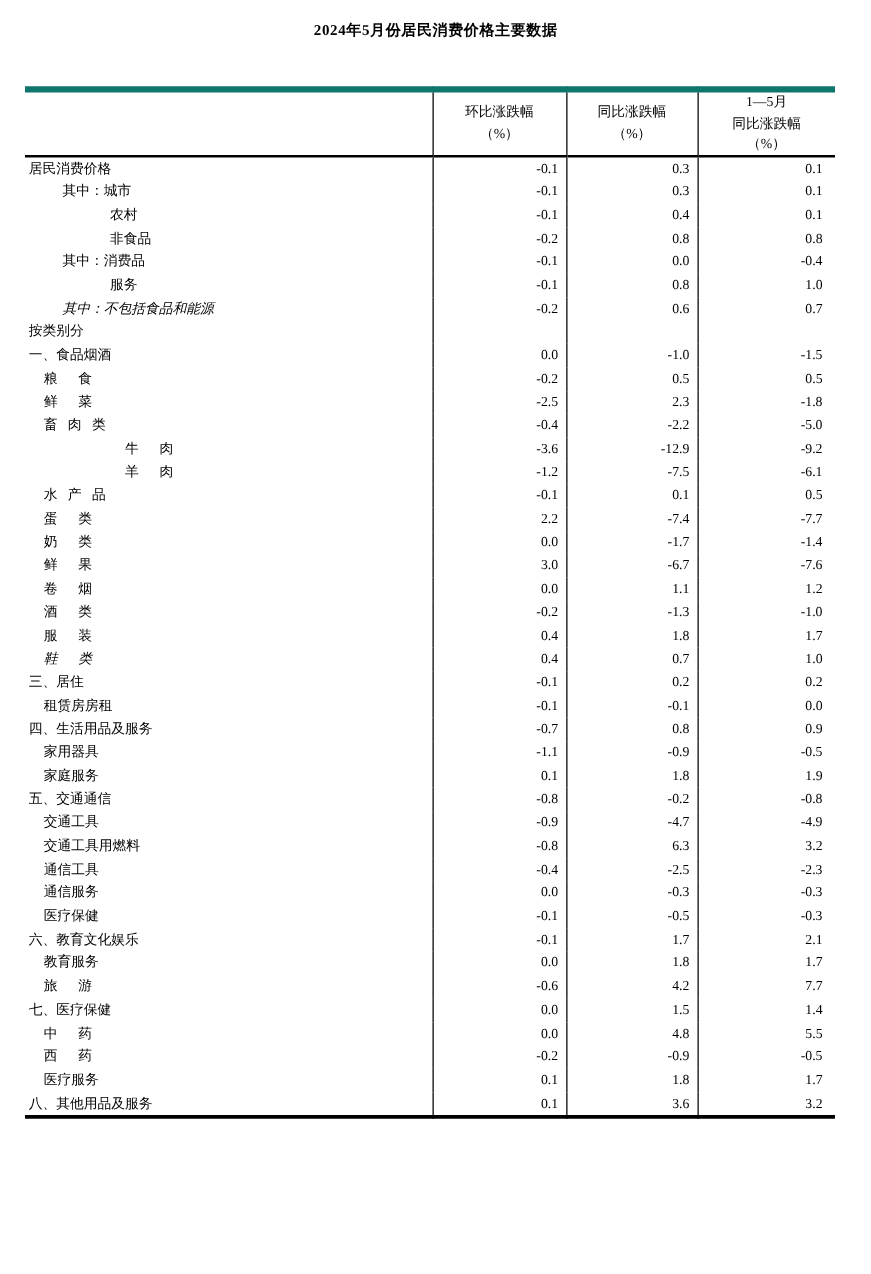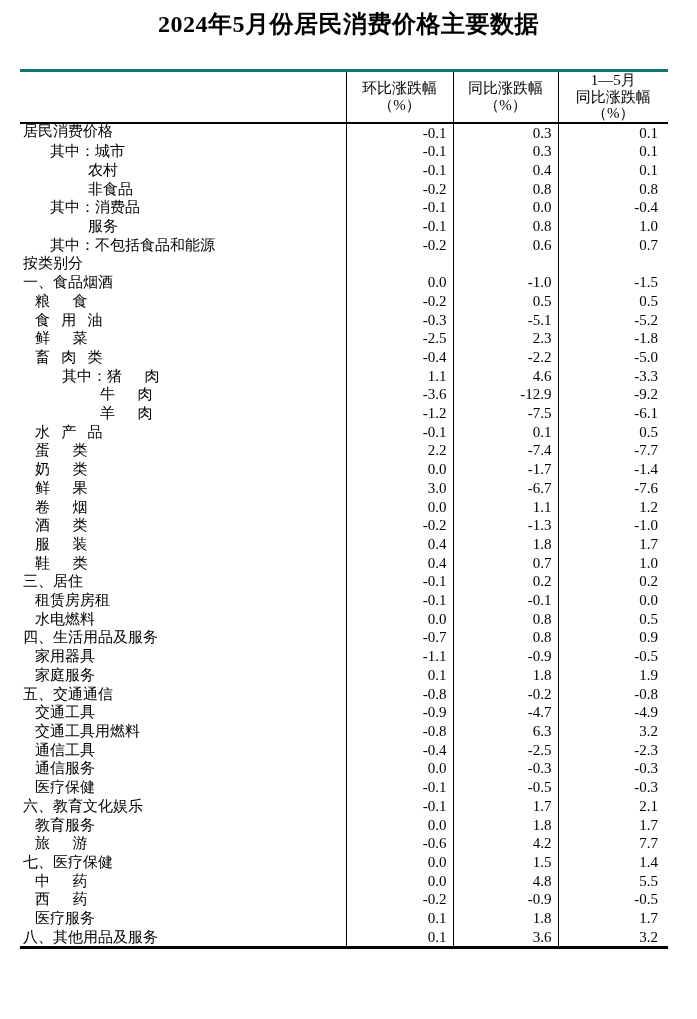--- a/index.html
+++ b/index.html
@@ -12,34 +12,34 @@
     width: 697px;
     height: 1019px;
     background: #ffffff;
     font-family: "Liberation Serif", "DejaVu Serif", serif;
     color: #000000;
     overflow: hidden;
   }
   .title {
     padding-top: 11px;
     text-align: center;
-    font-size: 24px;
+    font-size: 12px;
     font-weight: bold;
     line-height: 26px;
     letter-spacing: 0.5px;
   }
   table.cpi {
     border-collapse: collapse;
     table-layout: fixed;
     width: 648px;
     margin-left: 20px;
     margin-top: 32px;
-    border-top: 3px solid #0f766e;
+    border-top: 5px solid #0f766e;
     border-bottom: 3px solid #000000;
-    font-size: 15px;
+    font-size: 11px;
   }
   table.cpi col.c1 { width: 326px; }
   table.cpi col.c2 { width: 107px; }
   table.cpi col.c3 { width: 105px; }
   table.cpi col.c4 { width: 110px; }
 
   table.cpi th {
     font-weight: normal;
     text-align: center;
     vertical-align: middle;
@@ -100,21 +100,21 @@
           </th>
           <th>
             <div class="hline">1—5月</div>
             <div class="hline">同比涨跌幅</div>
             <div class="hline">（%）</div>
           </th>
         </tr>
     </thead>
     <tbody>
         <tr>
-          <td class="lbl" style="padding-left: 3px; font-family: Liberation Mono, monospace;">居民消费价格</td>
+          <td class="lbl" style="padding-left: 3px;">居民消费价格</td>
           <td class="num">-0.1</td>
           <td class="num">0.3</td>
           <td class="num last">0.1</td>
         </tr>
         <tr>
           <td class="lbl" style="padding-left: 30px;">其中：城市</td>
           <td class="num">-0.1</td>
           <td class="num">0.3</td>
           <td class="num last">0.1</td>
         </tr>
@@ -136,21 +136,21 @@
           <td class="num">0.0</td>
           <td class="num last">-0.4</td>
         </tr>
         <tr>
           <td class="lbl" style="padding-left: 68px;">服务</td>
           <td class="num">-0.1</td>
           <td class="num">0.8</td>
           <td class="num last">1.0</td>
         </tr>
         <tr>
-          <td class="lbl" style="padding-left: 30px;">其中：不包括食品和能源</td>
+          <td class="lbl" style="padding-left: 30px; font-style: italic;">其中：不包括食品和能源</td>
           <td class="num">-0.2</td>
           <td class="num">0.6</td>
           <td class="num last">0.7</td>
         </tr>
         <tr>
           <td class="lbl" style="padding-left: 3px; margin-left: 43px;">按类别分</td>
           <td class="num"></td>
           <td class="num"></td>
           <td class="num last"></td>
         </tr>
@@ -160,44 +160,32 @@
           <td class="num">-1.0</td>
           <td class="num last">-1.5</td>
         </tr>
         <tr>
           <td class="lbl" style="padding-left: 15px;">粮      食</td>
           <td class="num">-0.2</td>
           <td class="num">0.5</td>
           <td class="num last">0.5</td>
         </tr>
         <tr>
-          <td class="lbl" style="padding-left: 15px;">食   用   油</td>
-          <td class="num">-0.3</td>
-          <td class="num">-5.1</td>
-          <td class="num last">-5.2</td>
-        </tr>
-        <tr>
           <td class="lbl" style="padding-left: 15px;">鲜      菜</td>
           <td class="num">-2.5</td>
           <td class="num">2.3</td>
           <td class="num last">-1.8</td>
         </tr>
         <tr>
           <td class="lbl" style="padding-left: 15px;">畜   肉   类</td>
           <td class="num">-0.4</td>
           <td class="num">-2.2</td>
           <td class="num last">-5.0</td>
         </tr>
         <tr>
-          <td class="lbl" style="padding-left: 42px;">其中：猪      肉</td>
-          <td class="num">1.1</td>
-          <td class="num">4.6</td>
-          <td class="num last">-3.3</td>
-        </tr>
-        <tr>
           <td class="lbl" style="padding-left: 80px;">牛      肉</td>
           <td class="num">-3.6</td>
           <td class="num">-12.9</td>
           <td class="num last">-9.2</td>
         </tr>
         <tr>
           <td class="lbl" style="padding-left: 80px;">羊      肉</td>
           <td class="num">-1.2</td>
           <td class="num">-7.5</td>
           <td class="num last">-6.1</td>
@@ -238,42 +226,36 @@
           <td class="num">-1.3</td>
           <td class="num last">-1.0</td>
         </tr>
         <tr>
           <td class="lbl" style="padding-left: 15px;">服      装</td>
           <td class="num">0.4</td>
           <td class="num">1.8</td>
           <td class="num last">1.7</td>
         </tr>
         <tr>
-          <td class="lbl" style="padding-left: 15px;">鞋      类</td>
+          <td class="lbl" style="padding-left: 15px; font-style: italic;">鞋      类</td>
           <td class="num">0.4</td>
           <td class="num">0.7</td>
           <td class="num last">1.0</td>
         </tr>
         <tr>
           <td class="lbl" style="padding-left: 3px;">三、居住</td>
           <td class="num">-0.1</td>
           <td class="num">0.2</td>
           <td class="num last">0.2</td>
         </tr>
         <tr>
           <td class="lbl" style="padding-left: 15px;">租赁房房租</td>
           <td class="num">-0.1</td>
           <td class="num">-0.1</td>
           <td class="num last">0.0</td>
-        </tr>
-        <tr>
-          <td class="lbl" style="padding-left: 15px;">水电燃料</td>
-          <td class="num">0.0</td>
-          <td class="num">0.8</td>
-          <td class="num last">0.5</td>
         </tr>
         <tr>
           <td class="lbl" style="padding-left: 3px;">四、生活用品及服务</td>
           <td class="num">-0.7</td>
           <td class="num">0.8</td>
           <td class="num last">0.9</td>
         </tr>
         <tr>
           <td class="lbl" style="padding-left: 15px;">家用器具</td>
           <td class="num">-1.1</td>

